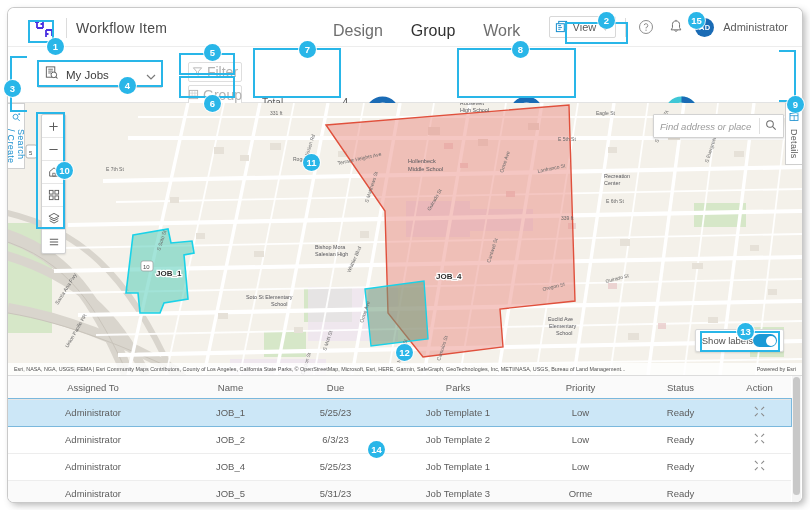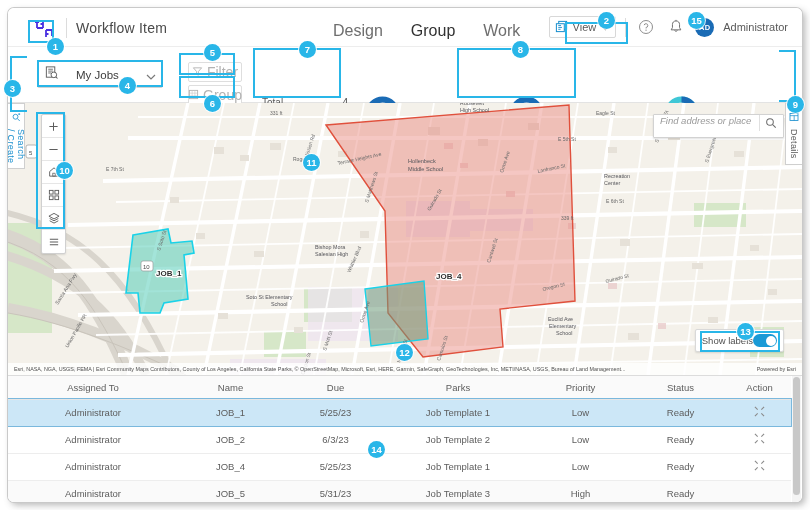--- a/index.html
+++ b/index.html
@@ -87,21 +87,21 @@
     position: absolute; left: 0; top: 39px;
     width: 794px; height: 56px;
     background: #ffffff;
     border-bottom: 1px solid #e3e3e3;
   }
   .jobs-select {
     position: absolute; left: 29px; top: 14px;
     width: 126px; height: 27px;
     border: 1px solid #d3d3d3; border-radius: 2px;
     display: flex; align-items: center; padding: 0 6px;
-    gap: 17px; cursor: pointer; background: #fff;
+    gap: 7px; cursor: pointer; background: #fff;
   }
   .jobs-select .lbl { font-size: 11.5px; color: #3c3c3c; flex: 1; }
   .btn-sm {
     position: absolute;
     width: 54px; height: 20px;
     border: 1px solid #dedede; border-radius: 2px;
     display: flex; align-items: center; justify-content: center;
     gap: 4px; font-size: 14px; color: #b3b3b3;
     background: #fff; cursor: pointer;
   }
@@ -137,21 +137,21 @@
   .map-ctrl .mc {
     height: 23px; display: flex; align-items: center; justify-content: center;
     border-bottom: 1px solid #e6e6e6; cursor: pointer; color: #5d5d5d;
     font-size: 12px;
   }
   .map-ctrl .mc:last-child { border-bottom: none; }
   .search-box {
     position: absolute; right: 18px; top: 11px;
     width: 131px; height: 24px;
     background: #fff; border: 1px solid #d2d2d2; border-radius: 1px;
-    display: flex; padding: 0 6px;
+    display: flex; align-items: center; padding: 0 6px;
     box-shadow: 0 1px 2px rgba(0,0,0,.12);
   }
   .search-box .ph { flex: 1; font-size: 9.5px; color: #9a9a9a; font-style: italic; }
   .search-sep { width: 1px; height: 16px; background: #e0e0e0; margin-right: 5px; }
   .labels-toggle {
     position: absolute; right: 18px; bottom: 23px;
     height: 23px; background: #fff; border: 1px solid #d9d9d9;
     border-radius: 2px; display: flex; align-items: center;
     padding: 0 6px; 
     box-shadow: 0 1px 2px rgba(0,0,0,.12);
@@ -678,21 +678,21 @@
               <svg width="11" height="11" viewBox="0 0 12 12">
                 <path d="M1 1 L4 4 M11 1 L8 4 M1 11 L4 8 M11 11 L8 8" stroke="#8a8a8a" stroke-width="1.2"></path>
               </svg>
             </td>
           </tr>
           <tr class="alt">
             <td>Administrator</td>
             <td>JOB_5</td>
             <td>5/31/23</td>
             <td>Job Template 3</td>
-            <td>High</td>
+            <td>Orme</td>
             <td>Ready</td>
             <td></td>
           </tr>
         </tbody>
       </table>
       <div class="scrollbar">
         <div class="thumb"></div>
       </div>
     </div>
   </div>

